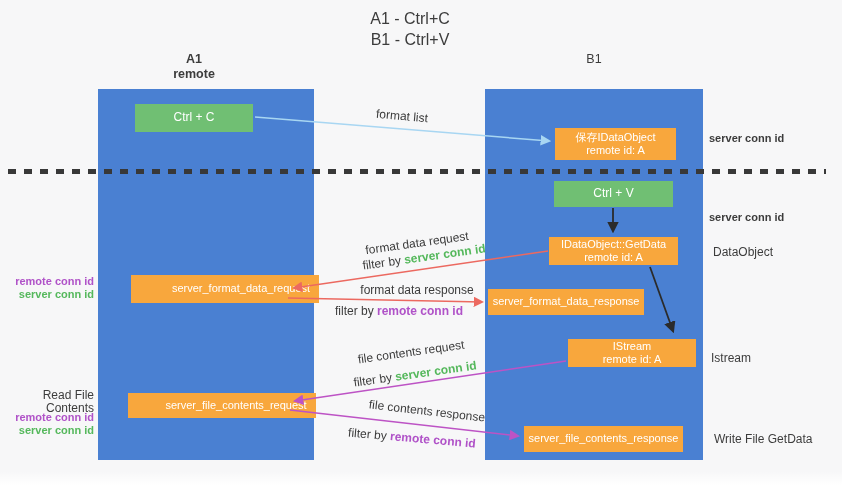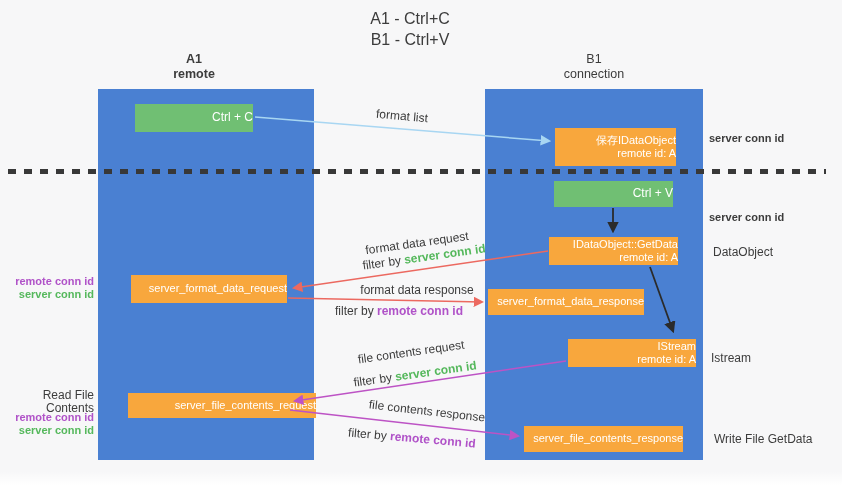--- a/index.html
+++ b/index.html
@@ -19,21 +19,21 @@
          font-size:16px;line-height:21px;color:var(--text-dark,#3c3c3c);z-index:5;}
 
   .colhead{position:absolute;top:52px;text-align:center;font-size:12.5px;line-height:15px;
            color:var(--text-dark,#3c3c3c);z-index:5;}
   .colhead-a{left:86px;width:216px;font-weight:bold;}
   .colhead-b{left:485px;width:218px;}
 
   .dotted{position:absolute;left:8px;top:169px;width:818px;height:5px;z-index:2;
           background:repeating-linear-gradient(90deg,#383838 0 8px,transparent 8px 16px);}
 
-  .box{position:absolute;z-index:3;display:flex;flex-direction:column;align-items:flex-end;
+  .box{position:absolute;z-index:3;display:flex;flex-direction:column;align-items:center;
        justify-content:center;color:var(--box-text,#fff);font-size:11px;line-height:13.5px;
        text-align:center;white-space:nowrap;}
   .green-box{background:var(--box-green,#70bf73);font-size:12px;}
   .orange-box{background:var(--box-orange,#f8a73d);}
 
   .arrows{position:absolute;left:0;top:0;width:842px;height:485px;z-index:4;pointer-events:none;}
   .lineLB{stroke:var(--arrow-blue,#a8d6f2);stroke-width:1.5;}
   .lineBK{stroke:var(--arrow-black,#2b2b2b);stroke-width:1.8;}
   .lineRD{stroke:var(--arrow-red,#ec6960);stroke-width:1.5;}
   .lineMG{stroke:var(--arrow-magenta,#bd53c5);stroke-width:1.5;}
@@ -63,47 +63,46 @@
     <div>A1 - Ctrl+C</div>
     <div>B1 - Ctrl+V</div>
   </div>
 
   <div class="colhead colhead-a">
     <div>A1</div>
     <div>remote</div>
   </div>
   <div class="colhead colhead-b">
     <div>B1</div>
-    <div>connection</div>
   </div>
 
   <div class="lane lane-a"></div>
   <div class="lane lane-b"></div>
 
   <div class="dotted"></div>
 
   <div class="box green-box" style="left:135px;top:104px;width:118px;height:28px;">
     <div>Ctrl + C</div>
   </div>
 
-  <div class="box orange-box" style="left:555px;top:128px;width:121px;height:38px;">
+  <div class="box orange-box" style="left:555px;top:128px;width:121px;height:32px;">
     <div>保存IDataObject</div>
     <div>remote id: A</div>
   </div>
 
   <div class="box green-box" style="left:554px;top:181px;width:119px;height:26px;">
     <div>Ctrl + V</div>
   </div>
 
   <div class="box orange-box" style="left:549px;top:237px;width:129px;height:28px;">
     <div>IDataObject::GetData</div>
     <div>remote id: A</div>
   </div>
 
-  <div class="box orange-box" style="left:131px;top:275px;width:156px;height:28px;">
+  <div class="box orange-box" style="left:131px;top:275px;width:156px;height:28px;padding-left:32px;">
     <div>server_format_data_request</div>
   </div>
 
   <div class="box orange-box" style="left:488px;top:289px;width:156px;height:26px;">
     <div>server_format_data_response</div>
   </div>
 
   <div class="box orange-box" style="left:568px;top:339px;width:128px;height:28px;">
     <div>IStream</div>
     <div>remote id: A</div>

